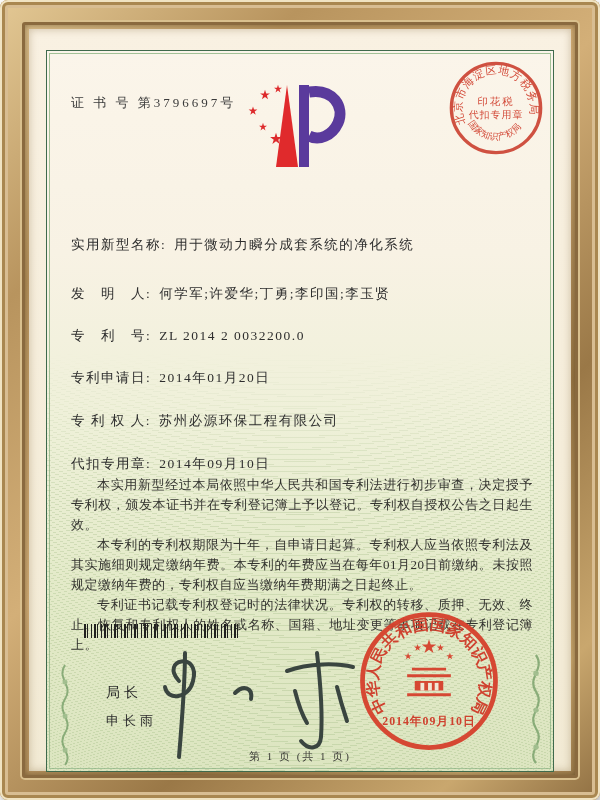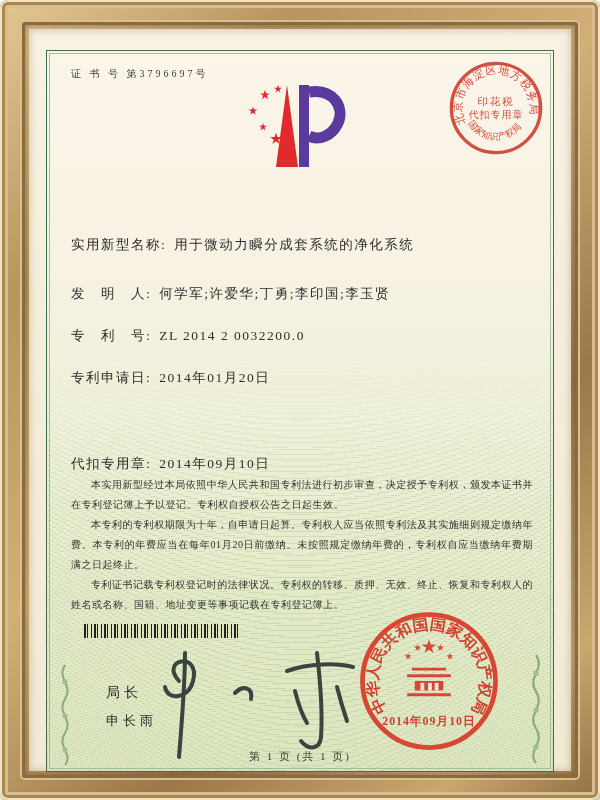--- a/index.html
+++ b/index.html
@@ -20,30 +20,30 @@
   
   .page{position:absolute;left:46px;top:50px;right:46px;bottom:28px;
     border:1.5px solid #3f6a4c;
     background:linear-gradient(180deg,#fbf5ea 0%,#f8f2e4 28%,#eef0d8 52%,#e3eac8 75%,#dce5c0 100%);}
   .page::before{content:"";position:absolute;inset:2px;border:1px solid #a3c297;pointer-events:none;}
   .waves{position:absolute;left:0;right:0;top:42%;bottom:0;
     background:repeating-radial-gradient(120% 70% at 50% 135%,rgba(120,158,90,.20) 0 1px,rgba(0,0,0,0) 1px 5px);
     -webkit-mask-image:linear-gradient(180deg,transparent 0,#000 34%);
             mask-image:linear-gradient(180deg,transparent 0,#000 34%);}
 
-  .cert-no{position:absolute;left:24px;top:16px;font-size:10px;letter-spacing:3px;color:#3b3b3b;}
+  .cert-no{position:absolute;left:24px;top:43px;font-size:13px;letter-spacing:3px;color:#3b3b3b;}
   .title{position:absolute;left:0;right:0;top:110px;text-align:center;font-size:29px;
     font-weight:bold;letter-spacing:11px;color:#1f1f1f;}
 
   .field{position:absolute;left:24px;right:18px;font-size:13.5px;color:#2e2e2e;letter-spacing:1.5px;white-space:nowrap;}
   .field .lab{margin-right:3px;}
   .f0{top:185px}.f1{top:234px}.f2{top:276px}.f3{top:318px}.f4{top:361px}.f5{top:404px}
 
   .body-text{position:absolute;left:24px;right:20px;top:424px;color:#33332f;}
-  .body-text p{margin:0;font-size:10px;line-height:20px;text-indent:2em;text-align:justify;letter-spacing:.5px;}
+  .body-text p{margin:0;font-size:13px;line-height:20px;text-indent:2em;text-align:justify;letter-spacing:.5px;}
 
   .barcode{position:absolute;left:37px;top:573px;width:154px;height:14px;
     background:repeating-linear-gradient(90deg,#20201e 0 2px,rgba(0,0,0,0) 2px 3px,#20201e 3px 4px,rgba(0,0,0,0) 4px 7px,#20201e 7px 8px,rgba(0,0,0,0) 8px 10px);}
 
   .signer-title{position:absolute;left:59px;top:633px;font-size:14px;letter-spacing:4px;color:#2c2c2c;}
   .signer-name{position:absolute;left:59px;top:661px;font-size:13px;letter-spacing:4px;color:#2c2c2c;}
   .sig{position:absolute;left:92px;top:596px;width:250px;height:118px;}
 
   .logo{position:absolute;left:196px;top:28px;width:104px;height:96px;}
   .tax-seal{position:absolute;left:392px;top:0px;width:114px;height:114px;opacity:.92;}
@@ -112,20 +112,24 @@
       <span>何学军;许爱华;丁勇;李印国;李玉贤</span>
     </div>
     <div class="field f2">
       <span class="lab">专　利　号:</span>
       <span>ZL 2014 2 0032200.0</span>
     </div>
     <div class="field f3">
       <span class="lab">专利申请日:</span>
       <span>2014年01月20日</span>
     </div>
+    <div class="field f4">
+      <span class="lab">专 利 权 人:</span>
+      <span>苏州必源环保工程有限公司</span>
+    </div>
     <div class="field f5">
       <span class="lab">代扣专用章:</span>
       <span>2014年09月10日</span>
     </div>
 
     <div class="body-text">
       <p>本实用新型经过本局依照中华人民共和国专利法进行初步审查，决定授予专利权，颁发本证书并在专利登记簿上予以登记。专利权自授权公告之日起生效。</p>
       <p>本专利的专利权期限为十年，自申请日起算。专利权人应当依照专利法及其实施细则规定缴纳年费。本专利的年费应当在每年01月20日前缴纳。未按照规定缴纳年费的，专利权自应当缴纳年费期满之日起终止。</p>
       <p>专利证书记载专利权登记时的法律状况。专利权的转移、质押、无效、终止、恢复和专利权人的姓名或名称、国籍、地址变更等事项记载在专利登记簿上。</p>
     </div>

